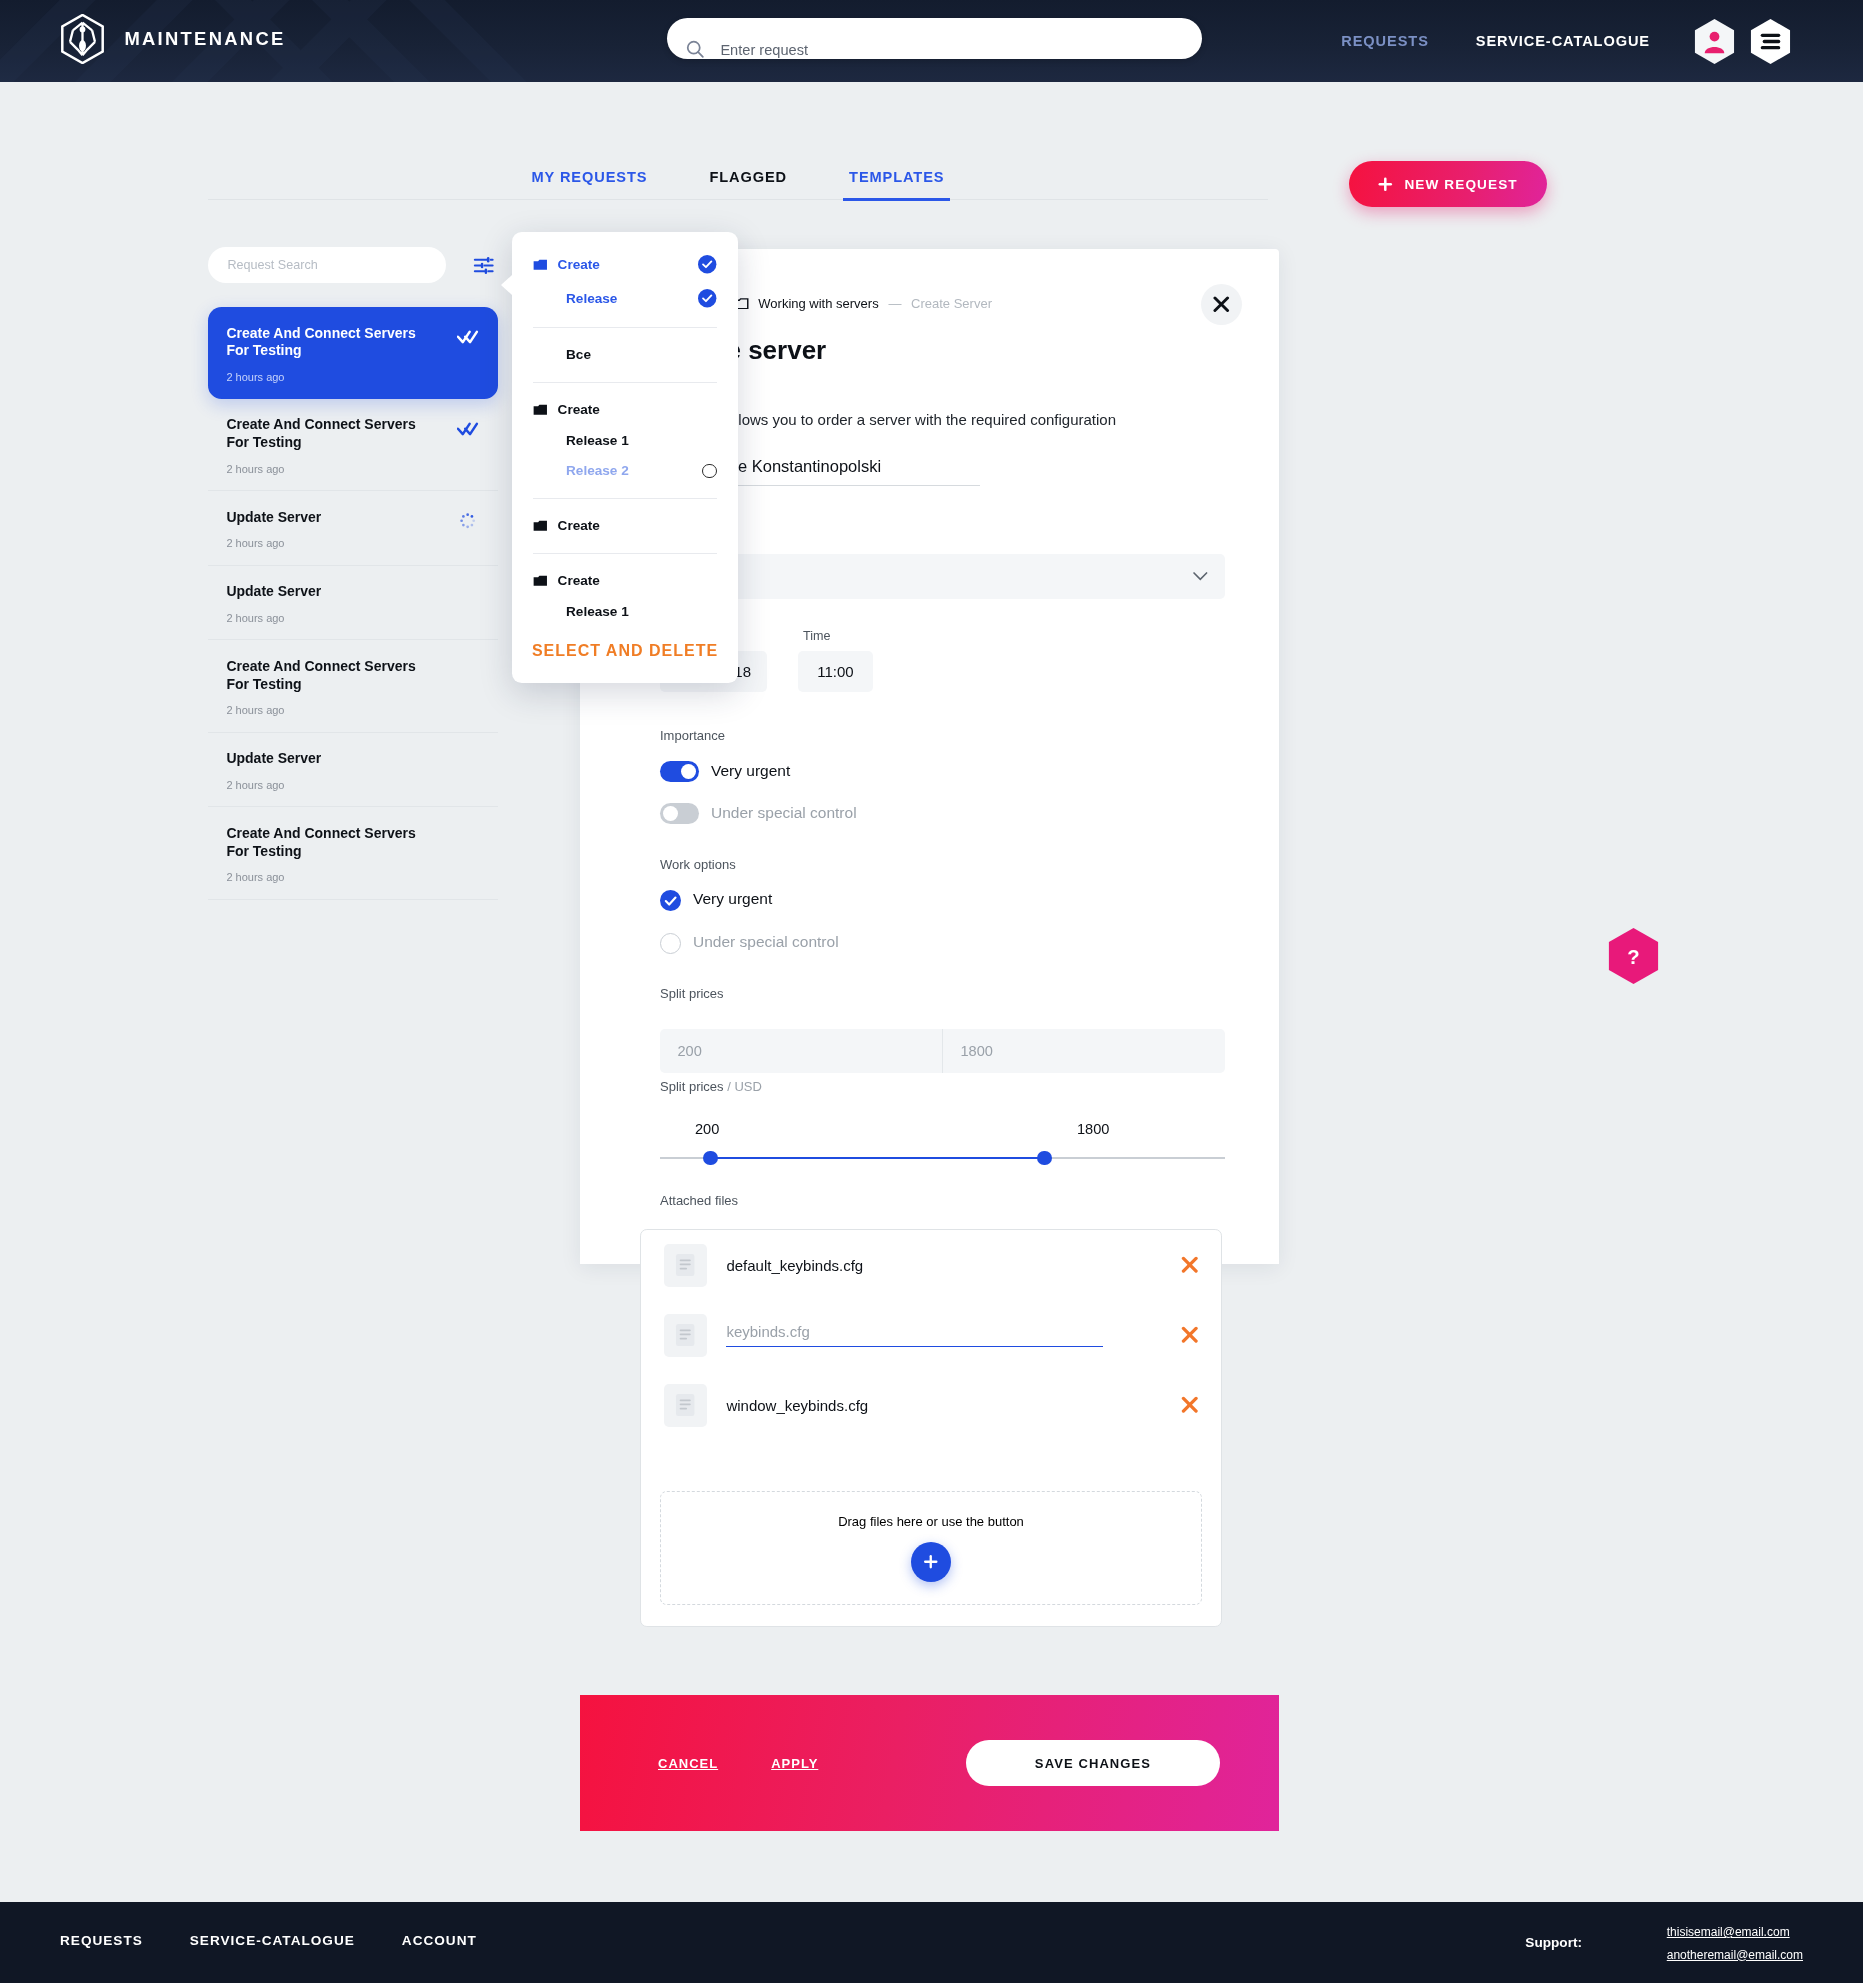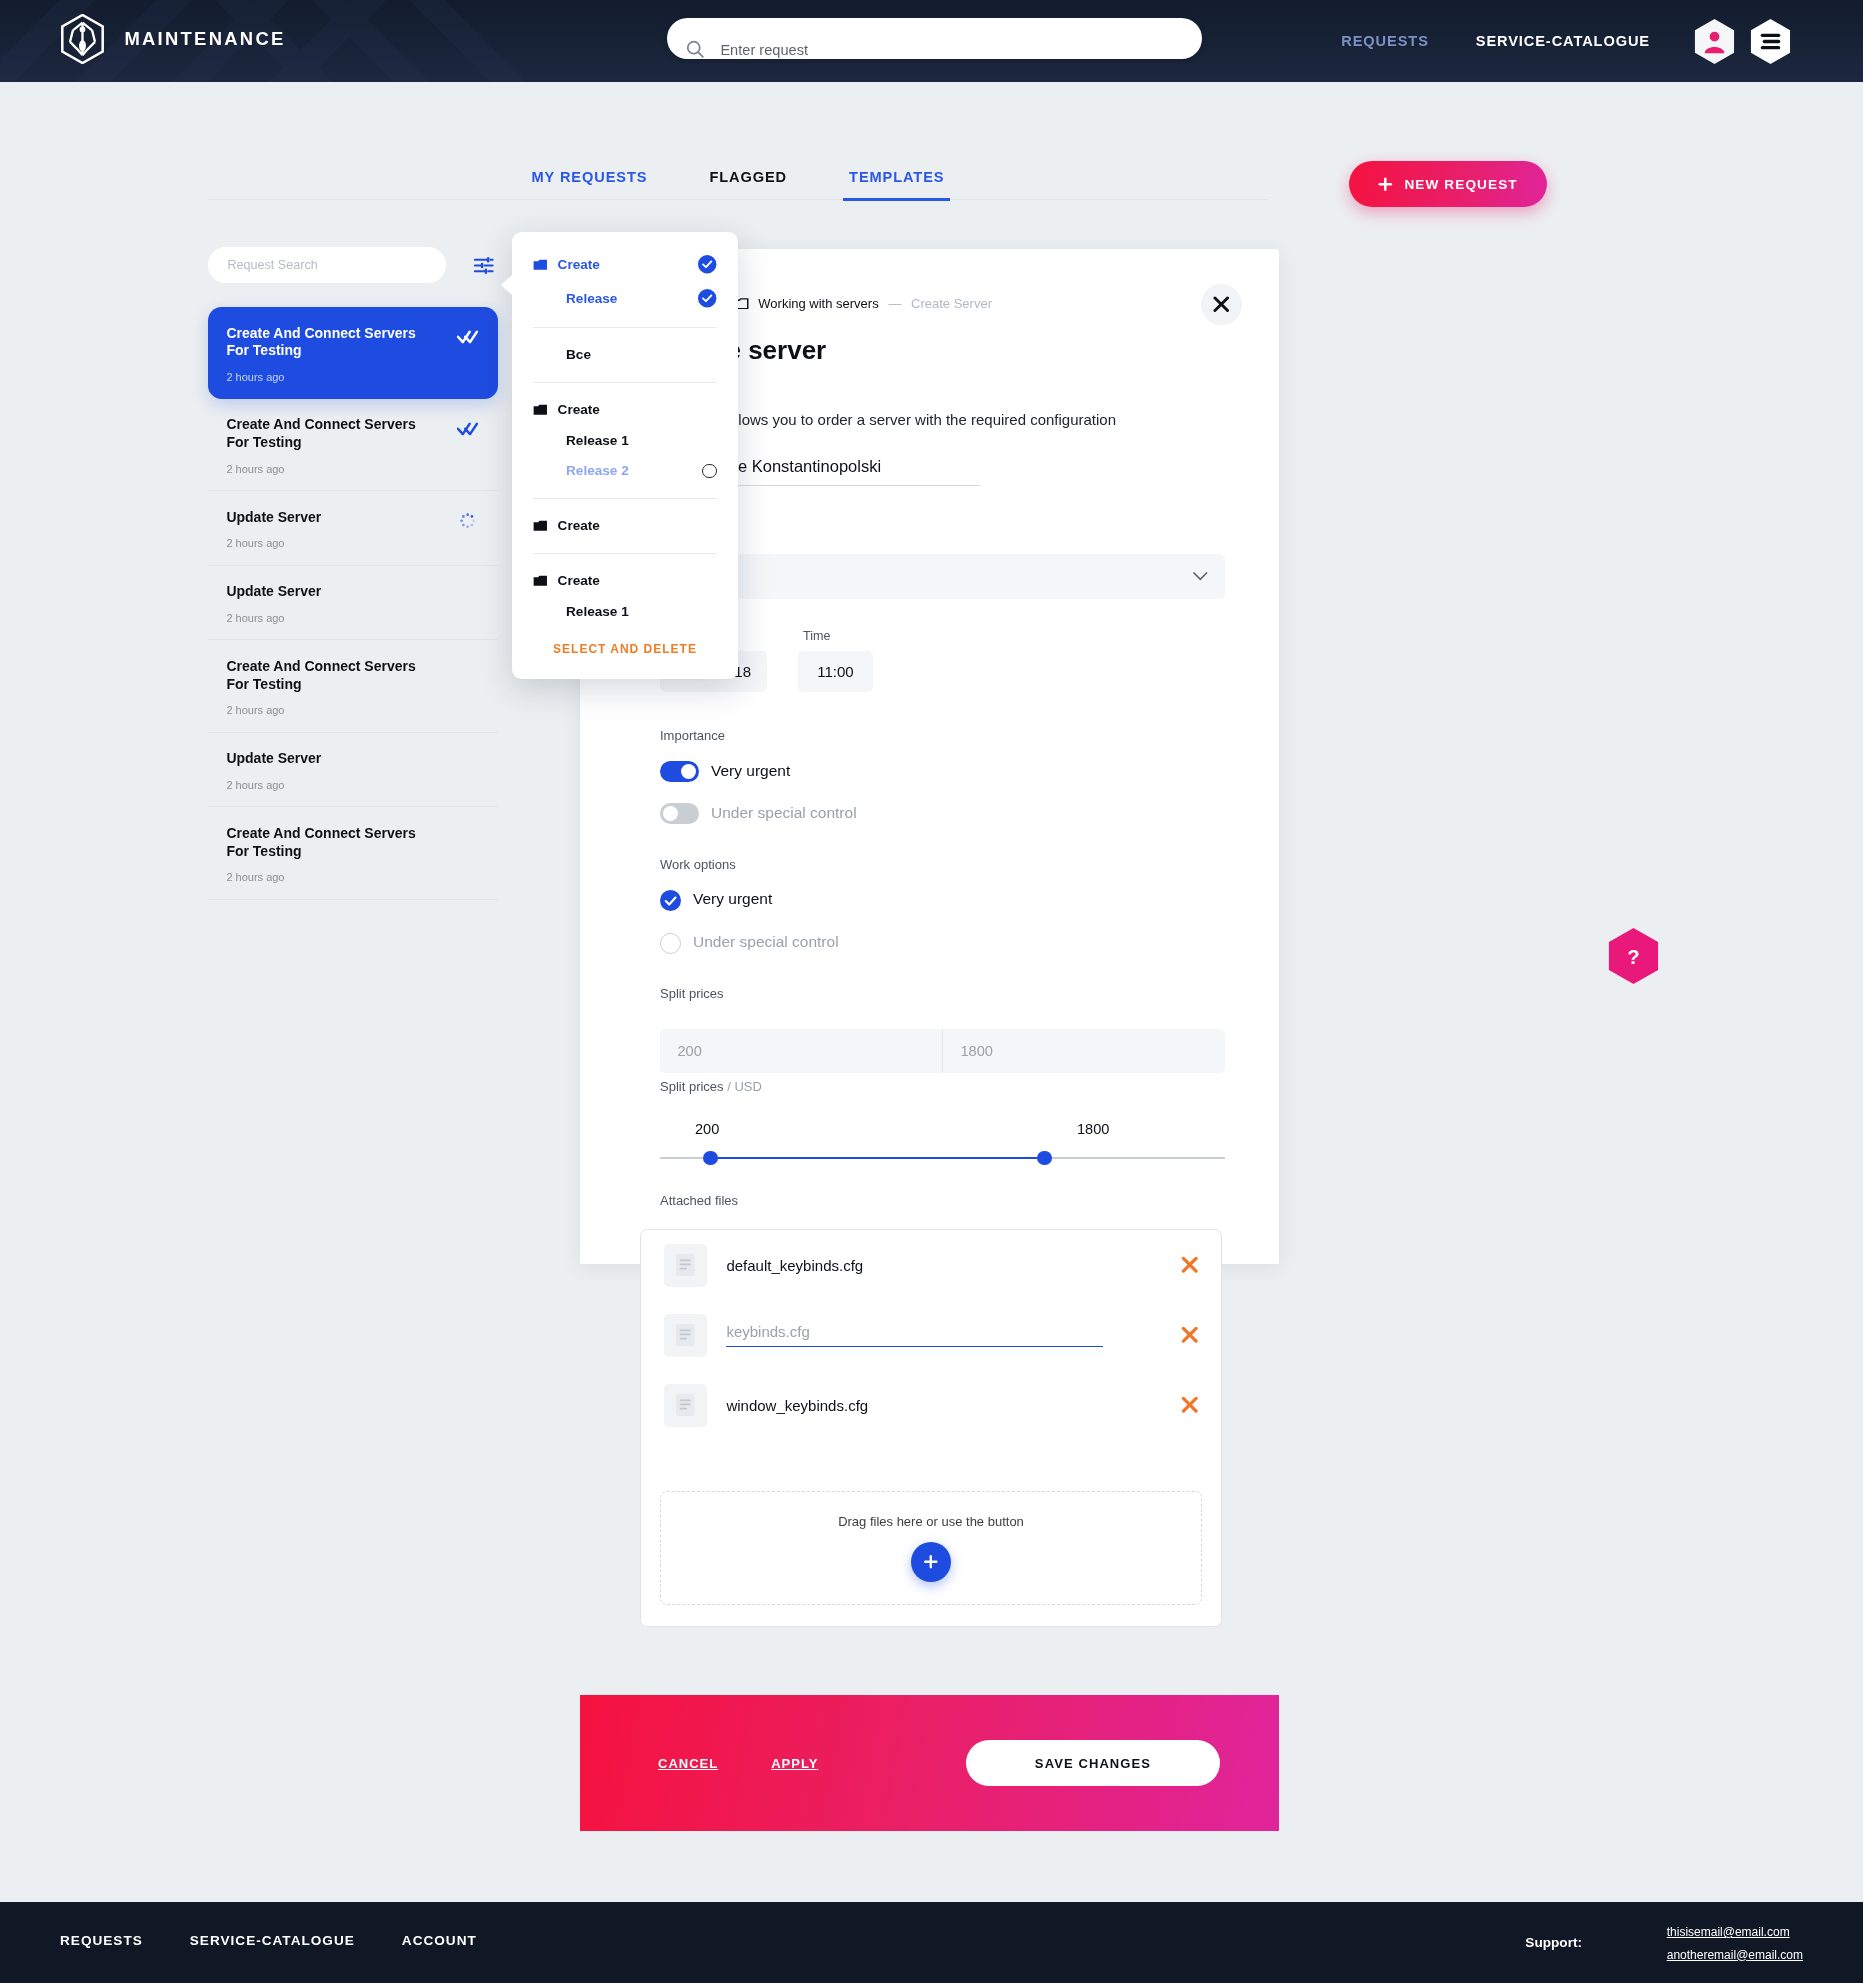--- a/index.html
+++ b/index.html
@@ -125,21 +125,21 @@
   .lbl-blue{ color:#2b57e8; }
   .lbl-dark{ color:#0d1117; }
   .lbl-faded{ color:#8fa7ee; }
   .folder-ico{ width:14.6px; height:11.6px; flex:none; }
   .check-on{ width:18.4px; height:18.4px; flex:none; }
   .circle-off{
     width:14.6px; height:14.6px; border-radius:50%; border:1.6px solid #2b2b2b; flex:none;
   }
   .popup-action{
     text-align:center; padding:15.5px 0 23px 0;
-    font-size:12px; font-weight:700; letter-spacing:1px;
+    font-size:16px; font-weight:700; letter-spacing:1px;
     color:#f07d25; cursor:pointer;
   }
 
   
   .card{
     position:absolute; left:580px; top:249px; width:699px; height:1015px;
     background:#fff; border-radius:3.9px 3.9px 0 0;
     box-shadow:0 3.9px 21.3px rgba(25,38,70,.08);
   }
   .close-btn{
@@ -235,21 +235,21 @@
   .file-name{ font-size:15px; color:#0d1117; flex:1; }
   .file-name.editing{
     color:#9aa1a9; border-bottom:1.5px solid #1f4ce0; padding-bottom:5.8px; margin-right:58px;
   }
   .file-del{ cursor:pointer; width:17.5px; height:17.5px; flex:none; }
   .dropzone{
     position:absolute; left:19.4px; right:19.4px; bottom:21.3px; height:114px;
     border:1.5px dashed #d4d9de; border-radius:6.8px;
     display:flex; flex-direction:column; align-items:center; justify-content:center; gap:12.6px;
   }
-  .dz-text{ font-size:13px; color:#404040; }
+  .dz-text{ font-size:13px; color:#000000; }
   .dz-plus{
     width:40px; height:40px; border-radius:50%; background:#1f4ce0; cursor:pointer;
     display:flex; align-items:center; justify-content:center;
     color:#fff; font-size:22px; line-height:1;
     box-shadow:0 3.9px 11.6px rgba(31,76,224,.35);
   }
 
   .actionbar{
     position:absolute; left:580px; top:1695px; width:699px; height:136px;
     background:linear-gradient(100deg,#f5123f 0%,#ea1f63 45%,#e0249b 100%);

